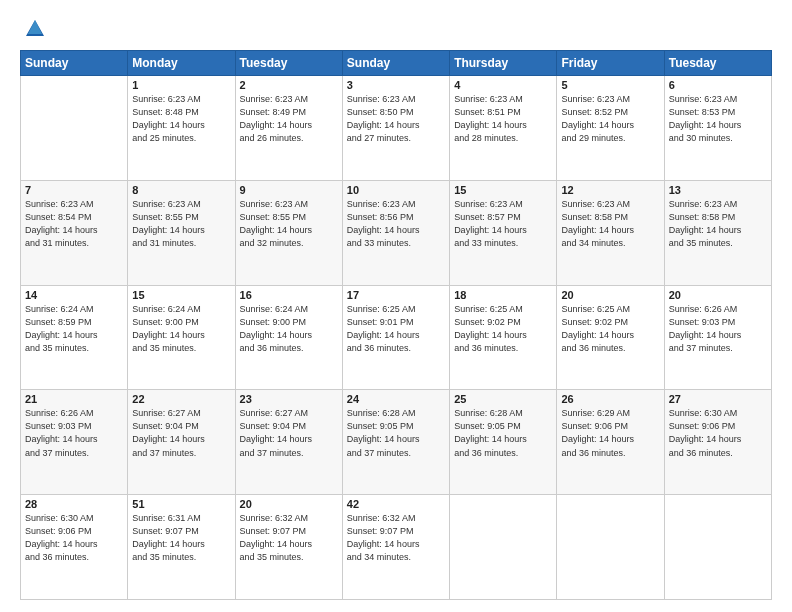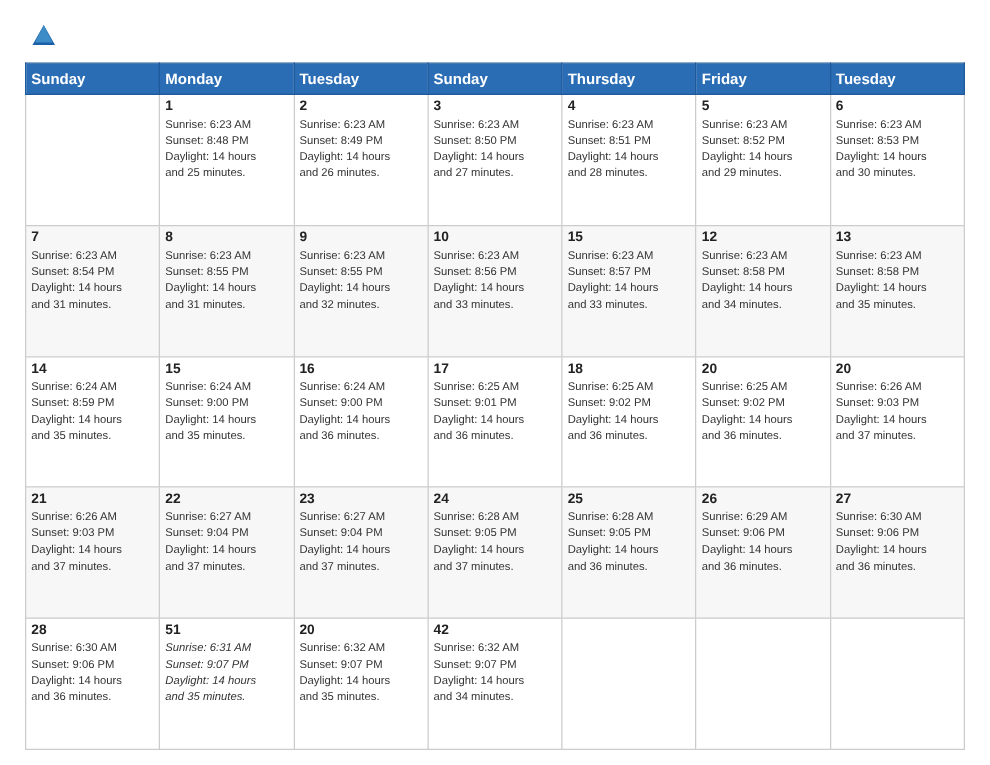--- a/index.html
+++ b/index.html
@@ -340,21 +340,21 @@
         <tr>
           <td>
             <span class="day-num">28</span>
             <div class="day-info" style="white-space: pre-line;">Sunrise: 6:30 AM
 Sunset: 9:06 PM
 Daylight: 14 hours
 and 36 minutes.</div>
           </td>
           <td>
             <span class="day-num">51</span>
-            <div class="day-info" style="white-space: pre-line; font-style: italic;">Sunrise: 6:31 AM
+            <div class="day-info" style="white-space: pre-line;">Sunrise: 6:31 AM
 Sunset: 9:07 PM
 Daylight: 14 hours
 and 35 minutes.</div>
           </td>
           <td>
             <span class="day-num">20</span>
             <div class="day-info" style="white-space: pre-line;">Sunrise: 6:32 AM
 Sunset: 9:07 PM
 Daylight: 14 hours
 and 35 minutes.</div>

